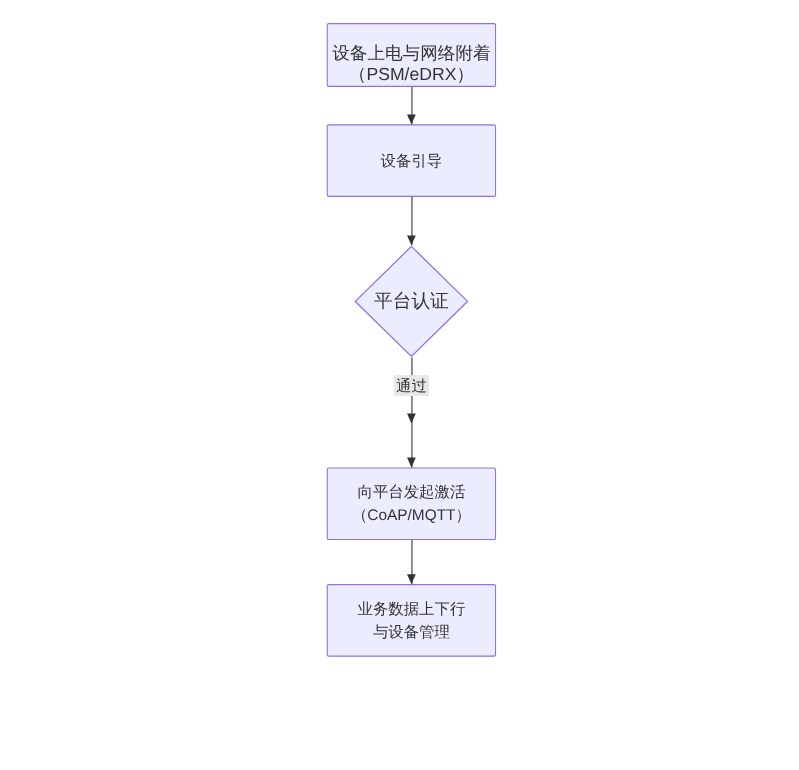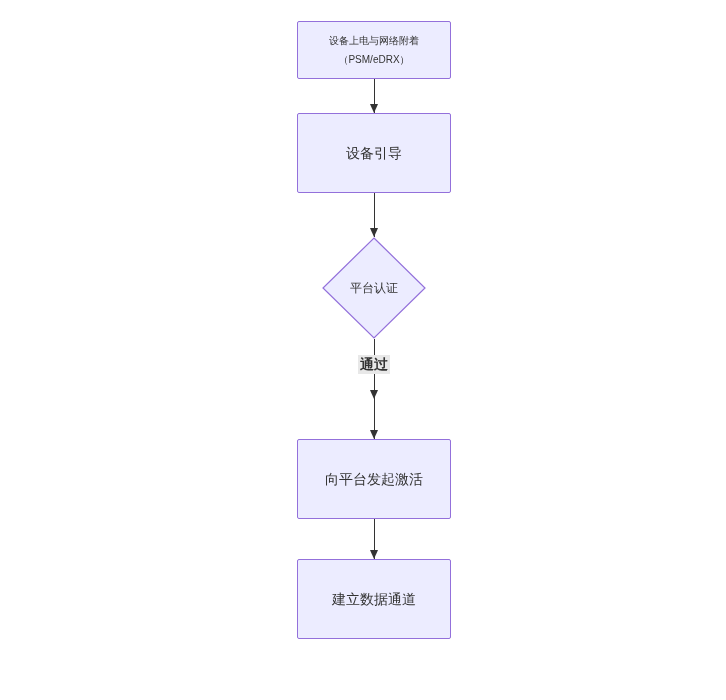--- a/index.html
+++ b/index.html
@@ -34,32 +34,32 @@
     display: flex;
     flex-direction: column;
     justify-content: center;
     align-items: center;
     color: var(--text);
     font-size: 14px;
     line-height: 21px;
     text-align: center;
     flex-shrink: 0;
   }
-  .node.small { font-size: 10px; line-height: 19px; }
+  .node.small { font-size: 16px; line-height: 19px; justify-content: flex-end; }
   .h58 { height: 58px; }
-  .h66 { height: 80px; }
+  .h66 { height: 66px; }
   .arrow {
     position: relative;
     width: 1px;
     background: var(--edge);
     flex-shrink: 0;
   }
   .a34 { height: 34px; }
   .a44 { height: 44px; }
-  .a60 { height: 60px; font-weight: bold; }
+  .a60 { height: 60px; }
   .a40 { height: 40px; }
   .arrow .head {
     position: absolute;
     bottom: 0; left: -4px;
     width: 0; height: 0;
     border-left: 4.5px solid transparent;
     border-right: 4.5px solid transparent;
     border-top: 9px solid var(--edge);
   }
   .edge-label {
@@ -82,21 +82,21 @@
   .diamond-wrap polygon {
     fill: var(--node-fill);
     stroke: var(--node-border);
     stroke-width: 1.2;
   }
   .diamond-label {
     position: absolute;
     top: 50%; left: 50%;
     transform: translate(-50%, -50%);
     color: var(--text);
-    font-size: 12px;
+    font-size: 17px;
     white-space: nowrap;
   }
 </style>
 </head>
 <body>
 
 <div class="canvas">
 
   <div class="node small h58">
     <span>设备上电与网络附着</span>
@@ -127,23 +127,25 @@
     <span class="head"></span>
   </div>
 
 
   <div class="arrow a40">
     <span class="head"></span>
   </div>
 
   <div class="node h66">
     <span>向平台发起激活</span>
+    <span>（CoAP/MQTT）</span>
   </div>
 
   <div class="arrow a40">
     <span class="head"></span>
   </div>
 
   <div class="node h66">
-    <span>建立数据通道</span>
+    <span>业务数据上下行</span>
+    <span>与设备管理</span>
   </div>
 
 </div>
 
 </body></html>

